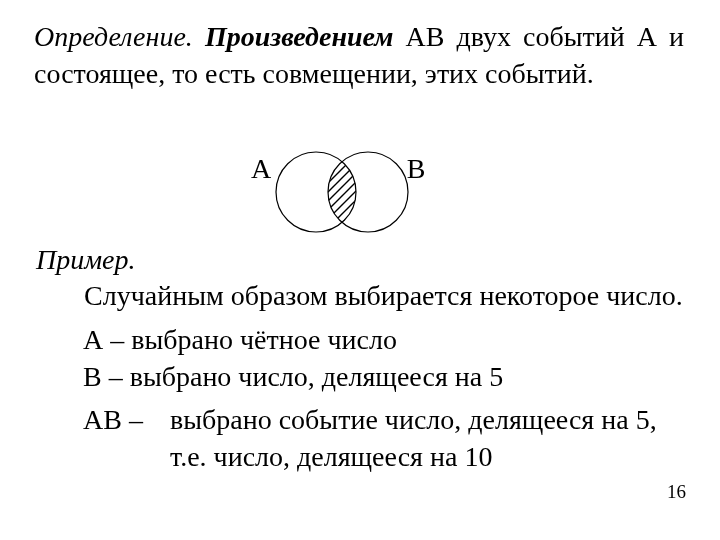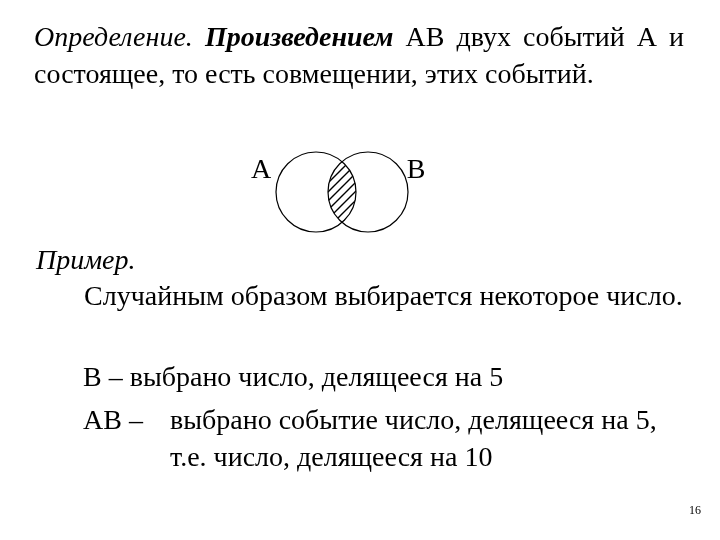--- a/index.html
+++ b/index.html
@@ -40,22 +40,22 @@
     white-space: nowrap;
   }
   .ex-heading { left: 36px; top: 241px; font-style: italic; }
   .ex-intro   { left: 36px; top: 277px; margin-left: 48px; }
   .ex-item-a  { left: 83px; top: 321px; }
   .ex-item-b  { left: 83px; top: 358px; }
   .ex-item-ab { left: 83px; top: 401px; display: flex; justify-content: space-between; }
   .ab-label { width: 87px; flex: 0 0 87px; }
   .page-num {
     position: absolute;
-    left: 667px; top: 503px;
-    font-size: 12px; line-height: 15px; margin-left: 22px;
+    left: 667px; top: 484px;
+    font-size: 19px; line-height: 15px;
   }
 </style>
 </head>
 <body>
 
 <div class="slide">
 
   <div class="para">
     <div class="jline">
       <span class="it">Определение.</span>
@@ -76,20 +76,21 @@
     </defs>
     <circle cx="76" cy="47" r="40" fill="none" stroke="#000000" stroke-width="1.2"></circle>
     <circle cx="128" cy="47" r="40" fill="none" stroke="#000000" stroke-width="1.2"></circle>
     <circle cx="128" cy="47" r="40" fill="url(#hatch)" stroke="none" clip-path="url(#clipA)"></circle>
     <text x="21" y="33" text-anchor="middle">А</text>
     <text x="176" y="33" text-anchor="middle">В</text>
   </svg>
 
   <div class="txt ex-heading">Пример.</div>
   <div class="txt ex-intro">Случайным образом выбирается некоторое число.</div>
+  <div class="txt ex-item-a">А – выбрано чётное число</div>
   <div class="txt ex-item-b">В – выбрано число, делящееся на 5</div>
 
   <div class="txt ex-item-ab">
     <div class="ab-label">АВ –</div>
     <div>
       <div>выбрано событие число, делящееся на 5,</div>
       <div>т.е. число, делящееся на 10</div>
     </div>
   </div>
 

